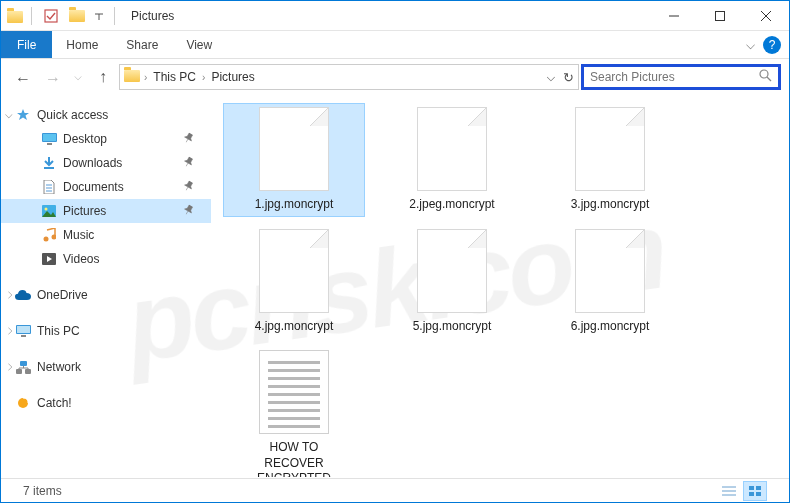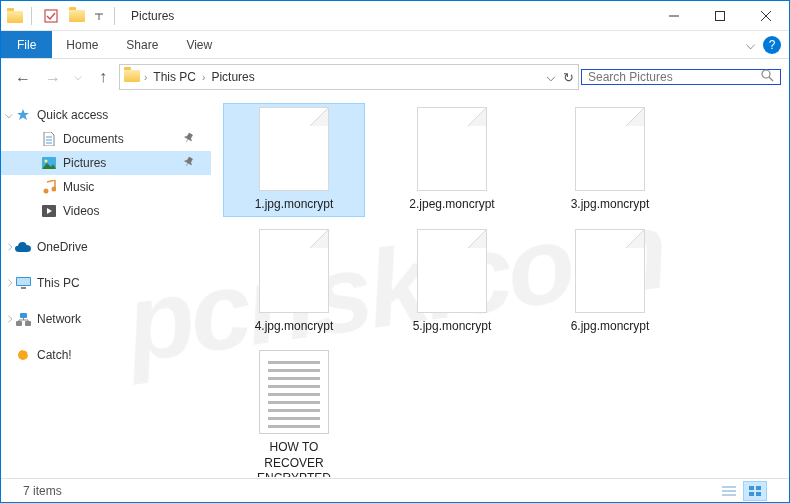--- a/index.html
+++ b/index.html
@@ -24,21 +24,21 @@
 
 
 .addrbar { height: 36px; display: flex; align-items: center; padding: 4px 8px; gap: 2px; }
 .navbtn { width: 28px; height: 28px; display: flex; align-items: center; justify-content: center; color: #555; font-size: 16px; }
 .navbtn.disabled { color: #bbb; }
 .navbtn.small { width: 18px; font-size: 10px; }
 .addr-box { flex: 1; height: 26px; border: 1px solid #ccc; display: flex; align-items: center; padding: 0 4px; gap: 4px; }
 .addr-crumb { font-size: 12px; color: #333; padding: 0 2px; }
 .addr-sep { color: #888; font-size: 10px; }
 .addr-right { margin-left: auto; display: flex; align-items: center; gap: 8px; }
-.search-box { width: 200px; height: 16px; border: 1px solid #1d4ed8; display: flex; align-items: center; padding: 0 6px; }
+.search-box { width: 200px; height: 26px; border: 3px solid #1d4ed8; display: flex; align-items: center; padding: 0 6px; }
 .search-input { border: none; outline: none; flex: 1; font-size: 12px; color: #666; background: transparent; }
 
 
 .body { display: flex; height: 382px; position: relative; }
 .nav-pane { width: 210px; border-right: none; padding-top: 8px; overflow: hidden; }
 .nav-group { margin-bottom: 12px; }
 .nav-item { height: 24px; display: flex; align-items: center; padding-left: 22px; font-size: 12px; color: #333; gap: 6px; position: relative; }
 .nav-item.top { padding-left: 14px; font-size: 12px; }
 .nav-item.child { padding-left: 40px; }
 .nav-item.selected { background: #cce8ff; }
@@ -165,20 +165,45 @@
         <span class="nav-icon">
             <svg width="14" height="14" viewBox="0 0 14 14">
               <path d="M7 1 L8.6 5 L13 5 L9.5 7.6 L11 12 L7 9.4 L3 12 L4.5 7.6 L1 5 L5.4 5 Z" fill="#4aa3df"></path>
             </svg>
           </span>
         <span>Quick access</span>
       </div>
       <div id="qa-children">
           <div class="nav-item child">
             <span class="nav-icon">
+              <svg width="15" height="12" viewBox="0 0 15 12">
+                <rect x="0" y="0" width="15" height="9" rx="1" fill="#3a96d8"></rect>
+                <rect x="1" y="1" width="13" height="7" fill="#5cc3f0"></rect>
+                <rect x="5" y="10" width="5" height="2" fill="#888"></rect>
+              </svg>
+            </span>
+            <span>Desktop</span>
+            <span class="pin"><svg width="10" height="10" viewBox="0 0 10 10">
+                <path d="M3 0 H7 V4 L9 6 H1 L3 4 Z M5 6 V10" fill="#777" stroke="#777" stroke-width="0.5"></path>
+              </svg></span>
+          </div>
+          <div class="nav-item child">
+            <span class="nav-icon">
+              <svg width="14" height="14" viewBox="0 0 14 14">
+                <path d="M7 1 V8 M3 5 L7 9 L11 5" fill="none" stroke="#3a96d8" stroke-width="2"></path>
+                <rect x="2" y="11" width="10" height="2" fill="#3a96d8"></rect>
+              </svg>
+            </span>
+            <span>Downloads</span>
+            <span class="pin"><svg width="10" height="10" viewBox="0 0 10 10">
+                <path d="M3 0 H7 V4 L9 6 H1 L3 4 Z M5 6 V10" fill="#777" stroke="#777" stroke-width="0.5"></path>
+              </svg></span>
+          </div>
+          <div class="nav-item child">
+            <span class="nav-icon">
               <svg width="12" height="14" viewBox="0 0 12 14">
                 <path d="M1 0 H8 L11 3 V14 H1 Z" fill="#fff" stroke="#888"></path>
                 <line x1="3" y1="5" x2="9" y2="5" stroke="#5b9bd5"></line>
                 <line x1="3" y1="8" x2="9" y2="8" stroke="#5b9bd5"></line>
                 <line x1="3" y1="11" x2="9" y2="11" stroke="#5b9bd5"></line>
               </svg>
             </span>
             <span>Documents</span>
             <span class="pin"><svg width="10" height="10" viewBox="0 0 10 10">
                 <path d="M3 0 H7 V4 L9 6 H1 L3 4 Z M5 6 V10" fill="#777" stroke="#777" stroke-width="0.5"></path>

